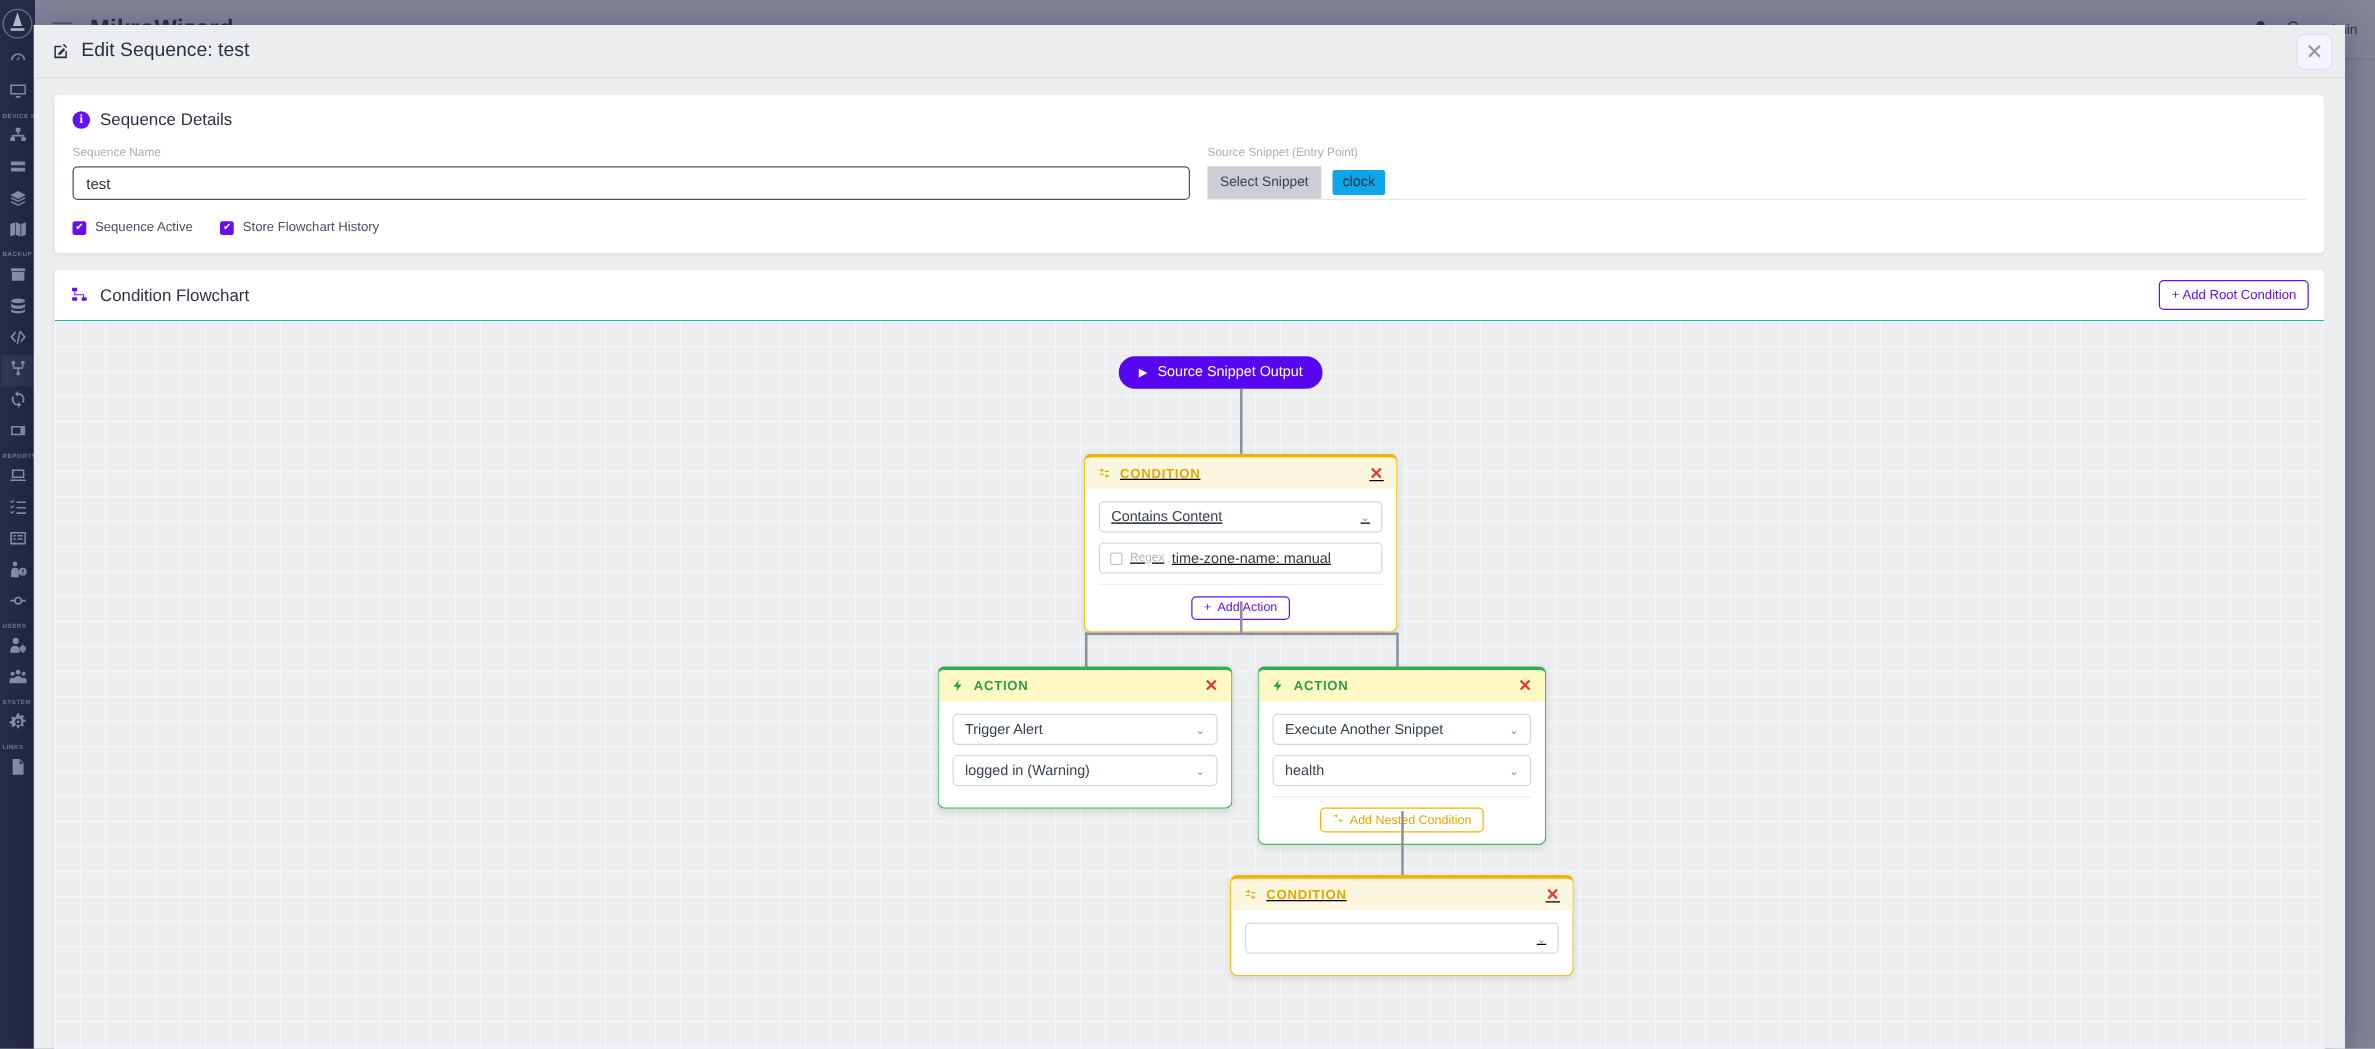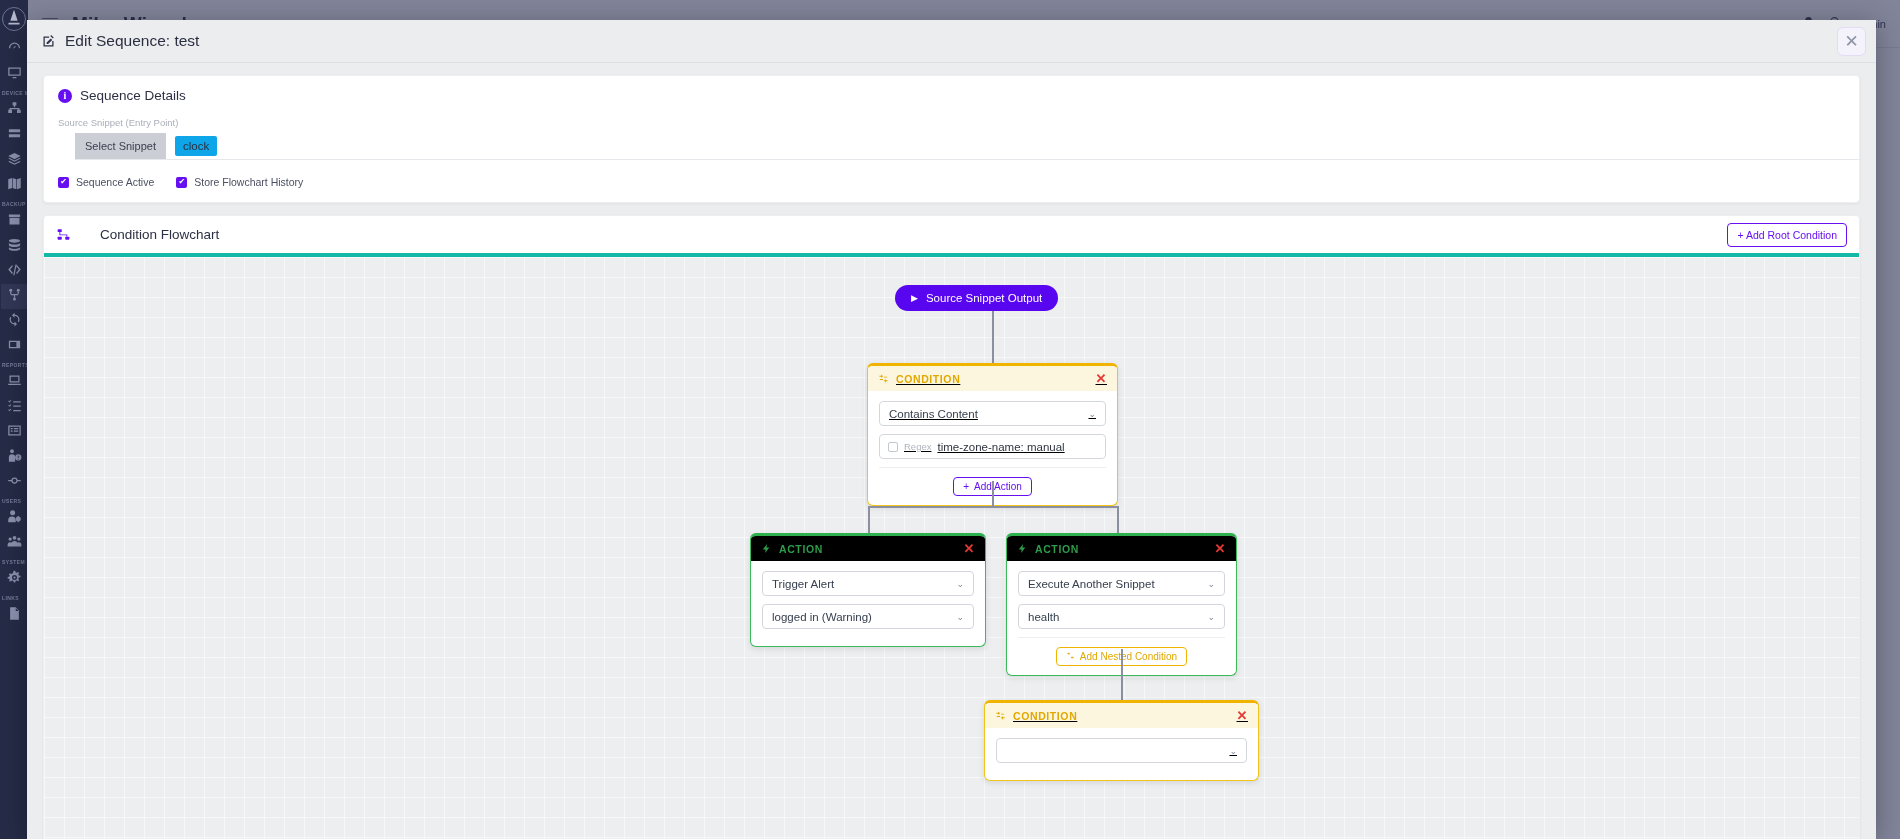--- a/index.html
+++ b/index.html
@@ -113,21 +113,21 @@
   .sd-col-right { flex: 1; }
   .fld-label { font-size: 9.5px; color: #a9aeb8; margin-bottom: 5px; display: block; }
   .sd-input {
     width: 100%; height: 27px; border: 1px solid #4b5161; border-radius: 4px;
     padding: 0 10px; font-size: 12px; color: #2b2f40;
     font-family: "Liberation Sans", sans-serif; background: #fff;
     display: flex; align-items: center;
   }
   .snippet-wrap {
     width: 100%; height: 27px; border-bottom: 1px solid #e6e8eb;
-    display: flex; align-items: stretch; margin-left: 17px;
+    display: flex; align-items: stretch;
   }
   .snippet-btn {
     background: #ccced5; color: #3b4050; font-size: 11px;
     padding: 0 10px; display: flex; align-items: center;
   }
   .snippet-val {
     font-size: 11.5px; color: #2b2f40; background: #0ea5e9;
     padding: 0 8px; margin: 3px 0 3px 9px; display: flex; align-items: center;
     border-radius: 2px;
   }
@@ -137,21 +137,21 @@
     width: 11px; height: 11px; border-radius: 2px; background: #6610f2;
     display: flex; align-items: center; justify-content: center;
     color: #fff; font-size: 8px; line-height: 1;
   }
   .chk .lbl { font-size: 10.5px; color: #4a5060; }
 
   
   .fc-card { margin-top: 12px; height: 632px; display: flex; flex-direction: column; }
   .fc-head {
     height: 41px; display: flex; align-items: center;
-    padding: 0 12px; border-bottom: 4px solid #14b8a6; gap: 20px;
+    padding: 0 12px; border-bottom: 1px solid #14b8a6;
   }
   .fc-head .tree-ic { margin-right: 9px; display: flex; }
   .fc-head .tree-ic svg { width: 15px; height: 14px; fill: #6610f2; }
   .fc-title { font-size: 13.5px; color: #2c3043; }
   .add-root {
     margin-left: auto;
     border: 1px solid #6610f2; color: #6610f2; background: #fff;
     font-size: 10.5px; border-radius: 4px; padding: 5px 9px;
     font-family: "Liberation Sans", sans-serif;
   }
@@ -183,21 +183,21 @@
     overflow: hidden;
   }
   .nodecard.cond { border: 1px solid #f0c419; border-top: 3px solid #f0b400; text-decoration: underline; }
   .nodecard.act  { border: 1px solid #3cba5a; border-top: 3px solid #2eb04e; }
 
   .nc-head {
     height: 25px; display: flex; align-items: center;
     padding: 0 10px; font-size: 10.5px; letter-spacing: .6px; font-weight: bold;
   }
   .cond .nc-head { background: #fdf6df; color: #e0a800; }
-  .act  .nc-head { background: #000000; color: #2e9c4a; }
+  .act  .nc-head { background: #fef9c3; color: #2e9c4a; }
   .nc-head .ic { margin-right: 7px; display: flex; }
   .nc-head .ic svg { width: 11px; height: 11px; fill: currentColor; }
   .nc-x { margin-left: auto; color: #e53935; font-size: 13px; line-height: 1; font-weight: bold; }
 
   .nc-body { padding: 10px 11px 9px 11px; }
 
   .sel {
     width: 100%; height: 25px; border: 1px solid #d3d7dd; border-radius: 4px;
     display: flex; align-items: center; padding: 0 9px;
     font-size: 11.5px; color: #37404f; background: #fff; margin-bottom: 8px;
@@ -455,20 +455,24 @@
 
   <div class="modal-body">
 
     <section class="card sd-card">
       <div class="sd-head">
         <span class="info-dot">i</span>
         <span class="sd-title">Sequence Details</span>
       </div>
 
       <div class="sd-row">
+        <div class="sd-col-left">
+          <label class="fld-label">Sequence Name</label>
+          <div class="sd-input" placeholder="Sequence Name">test</div>
+        </div>
 
         <div class="sd-col-right">
           <label class="fld-label">Source Snippet (Entry Point)</label>
           <div class="snippet-wrap">
             <div class="snippet-btn">Select Snippet</div>
             <div class="snippet-val">clock</div>
           </div>
         </div>
       </div>
 

